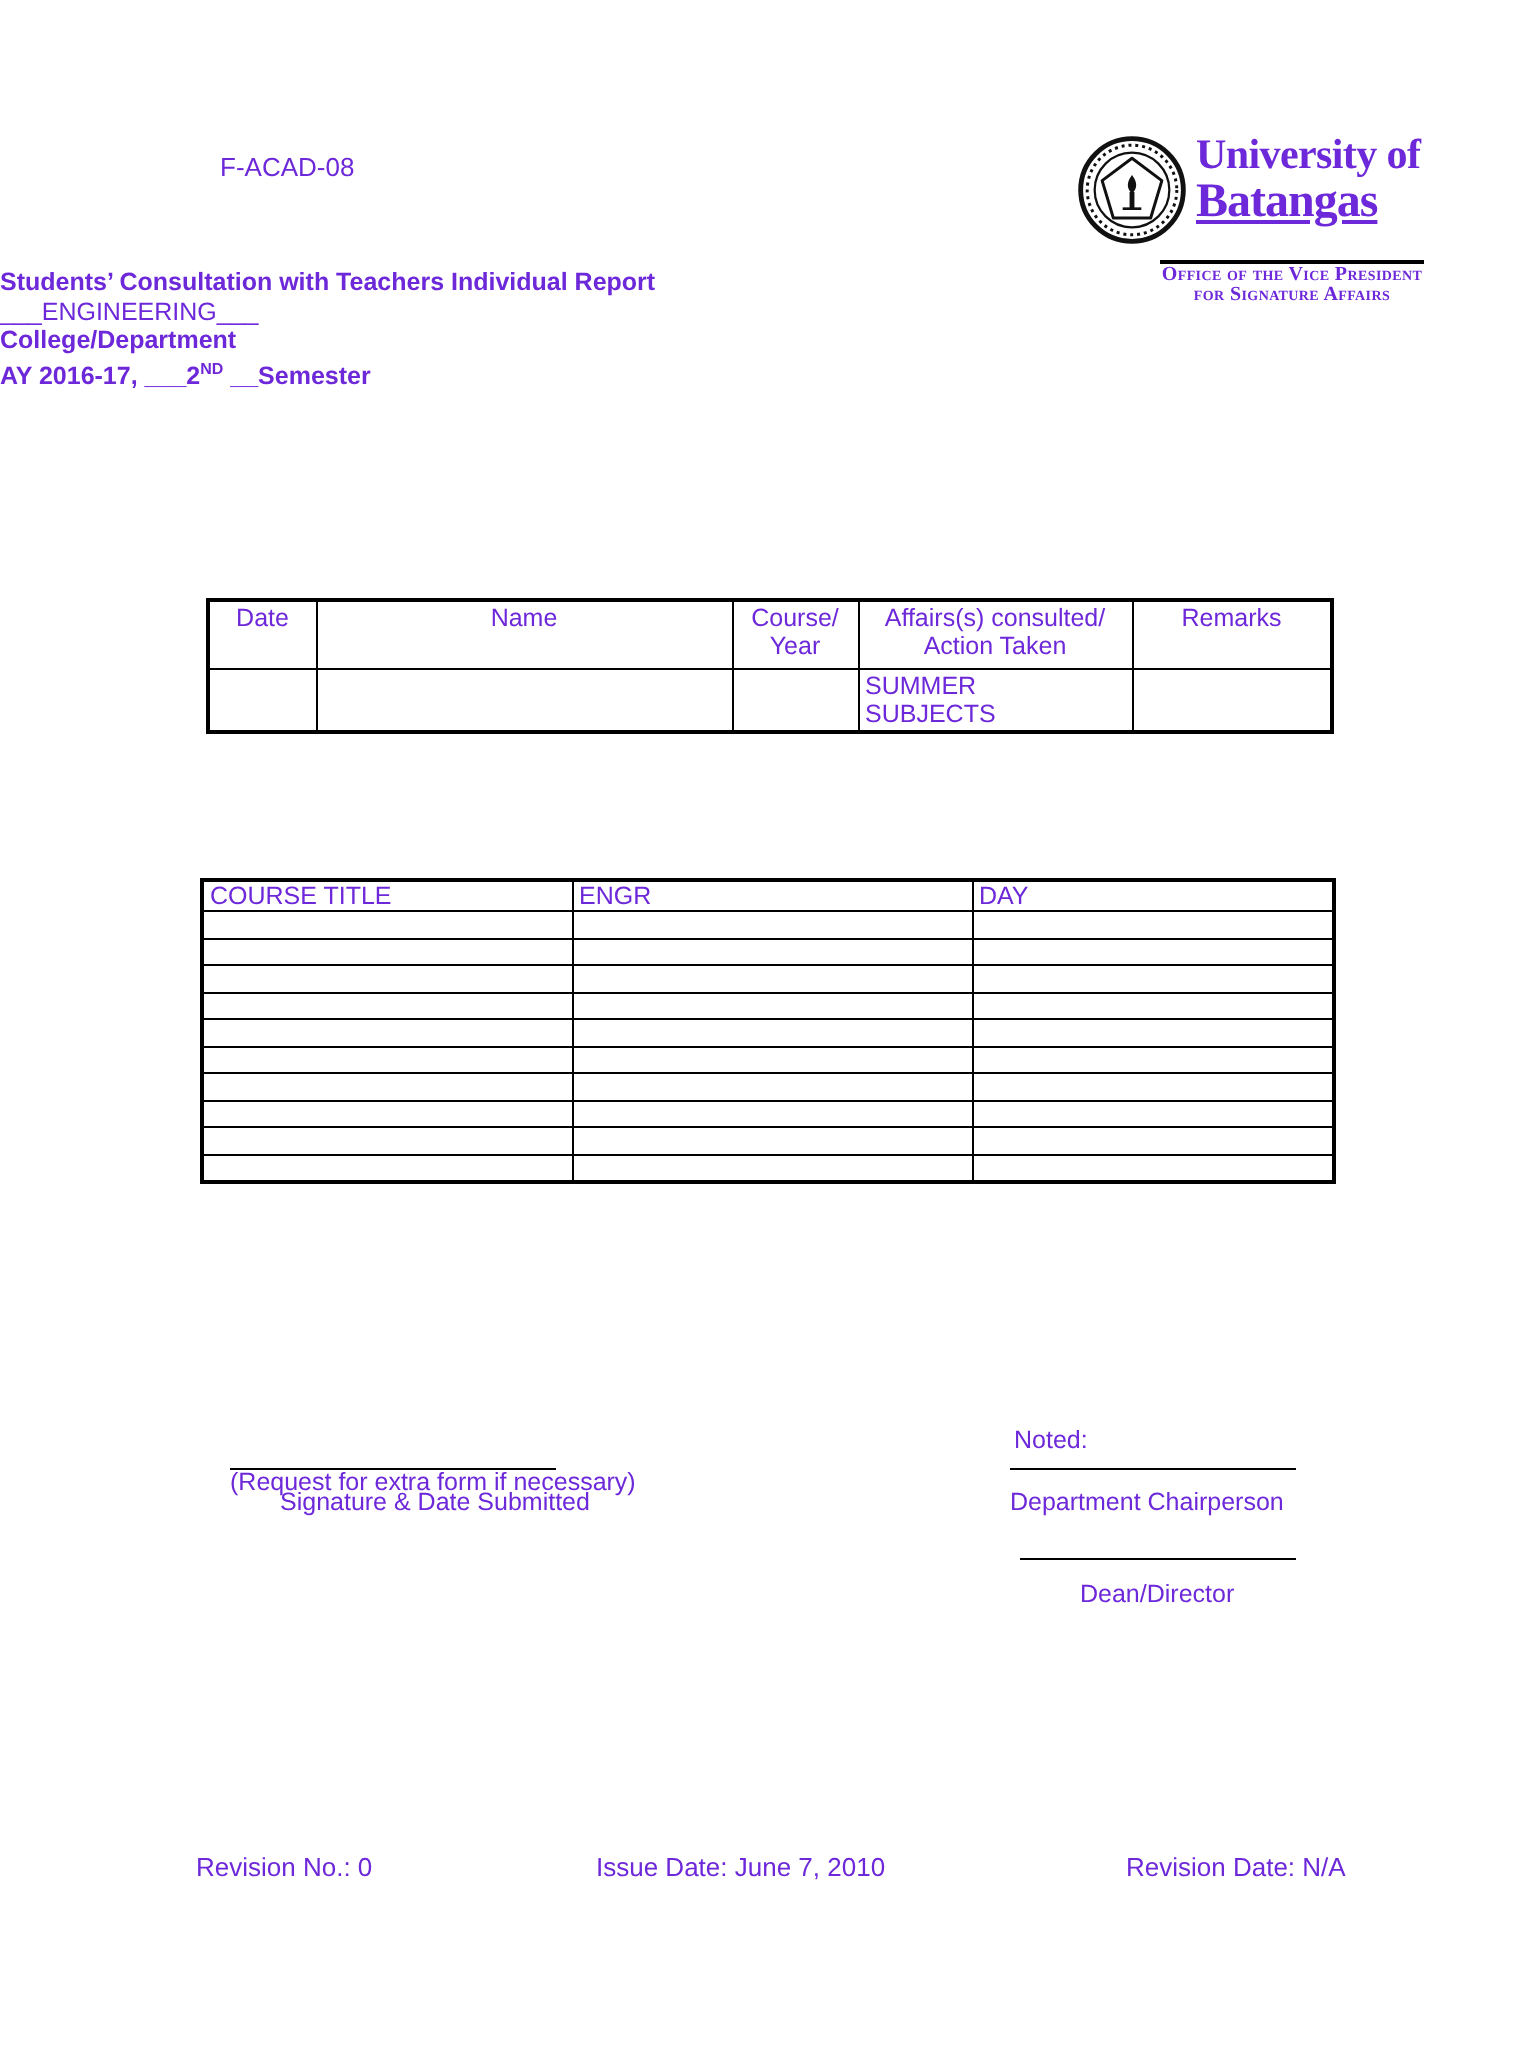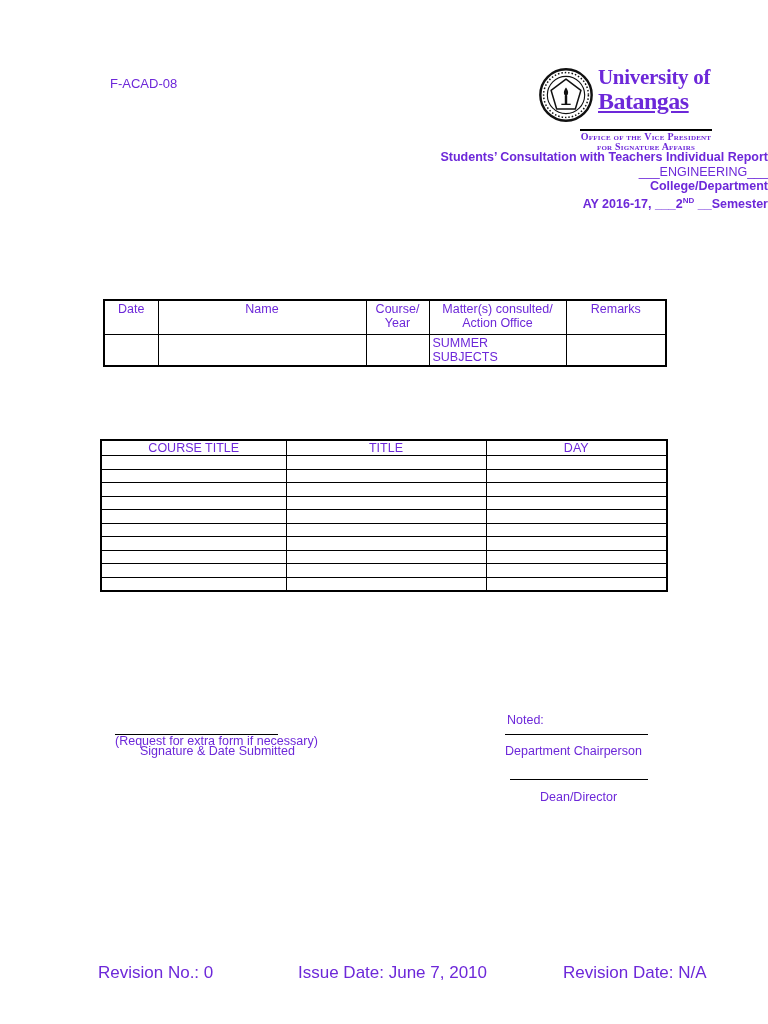--- a/index.html
+++ b/index.html
@@ -19,53 +19,53 @@
   .uname .l1 { font-size:21px; line-height:21px; letter-spacing:-0.3px; }
   .uname .l2 { font-size:24px; line-height:27px; letter-spacing:-0.5px;text-decoration:underline; }
   .office {
     margin-left:42px; width:132px; border-top:2px solid #000; margin-top:2px;
     padding-top:1px; text-align:center; font-family:"Liberation Serif", serif;
     font-weight:bold; font-variant:small-caps; font-size:10px; line-height:9.5px;
     letter-spacing:0.2px;
   }
 
   
-  .title-block { position:absolute; left:0; top:108px; width:768px; text-align:right; font-size:12.5px; line-height:14.5px; }
+  .title-block { position:absolute; left:0; top:92px; width:768px; text-align:left; font-size:12.5px; line-height:14.5px; }
   .t-bold { font-weight:bold; }
   .title-block sup { font-size:8px; vertical-align:super; }
 
   
   .faculty { position:absolute; left:100px; top:196px; font-size:12.5px; }
   .faculty .value { display:inline-block; width:204px; text-align:center; border-bottom:1px solid #000; padding-bottom:1px; }
 
   
   table { border-collapse:collapse; }
   .tbl1 { position:absolute; left:103px; top:257px; border:2px solid #000; table-layout:fixed; }
   .tbl1 td { border:1px solid #000; font-size:12.5px; padding:1px 3px; vertical-align:top; }
   .tbl1 .hdr td { text-align:center; height:34px; }
   .tbl1 .data td { height:29px; }
   .tbl1 .matter-cell { white-space:pre-line; text-align:left; }
 
   .tbl2 { position:absolute; left:100px; top:397px; border:2px solid #000; table-layout:fixed; }
   .tbl2 td { border:1px solid #000; font-size:12.5px; padding:0 3px; height:13.5px; vertical-align:top; }
-  .tbl2 .hdr td { text-align:center; height:14px; }
+  .tbl2 .hdr td { text-align:left; height:14px; }
 
   
   .sig-note { position:absolute; left:115px; top:692px; font-size:12.5px; }
   .noted { position:absolute; left:507px; top:671px; font-size:12.5px; }
   .line { position:absolute; border-top:1px solid #000; height:0; }
   .line-left { left:115px; top:692px; width:163px; }
   .line-chair { left:505px; top:692px; width:143px; }
   .line-dean { left:510px; top:737px; width:138px; }
   .lbl-submitted { position:absolute; left:140px; top:702px; font-size:12.5px; }
   .lbl-chair { position:absolute; left:505px; top:702px; font-size:12.5px; }
   .lbl-dean { position:absolute; left:540px; top:748px; font-size:12.5px; }
 
   
-  .foot { position:absolute; top:921px; font-size:17px; }
+  .foot { position:absolute; top:884px; font-size:13px; }
   .foot-rev { left:98px; }
   .foot-issue { left:298px; }
   .foot-revdate { left:563px; }
 </style>
 </head>
 <body>
 
 <div class="page">
 
   <div class="form-code">F-ACAD-08</div>
@@ -108,21 +108,21 @@
         <col style="width:208px">
         <col style="width:63px">
         <col style="width:137px">
         <col style="width:100px">
       </colgroup>
     <tbody>
         <tr class="hdr">
       <td>Date</td>
       <td>Name</td>
       <td>Course/ Year</td>
-      <td>Matter(s) consulted/ Action Office</td>
+      <td>Affairs(s) consulted/ Action Taken</td>
       <td>Remarks</td>
     </tr>
     <tr class="data">
       <td></td>
       <td></td>
       <td></td>
       <td class="matter-cell">SUMMER
 SUBJECTS</td>
       <td></td>
     </tr>
@@ -131,21 +131,21 @@
 
   <table class="tbl2">
     <colgroup>
         <col style="width:185px">
         <col style="width:200px">
         <col style="width:181px">
       </colgroup>
     <tbody>
       <tr class="hdr">
         <td>COURSE TITLE</td>
-        <td>TITLE</td>
+        <td>ENGR</td>
         <td>DAY</td>
       </tr>
     <tr>
           <td></td>
           <td></td>
           <td></td>
         </tr>
         <tr>
           <td></td>
           <td></td>

